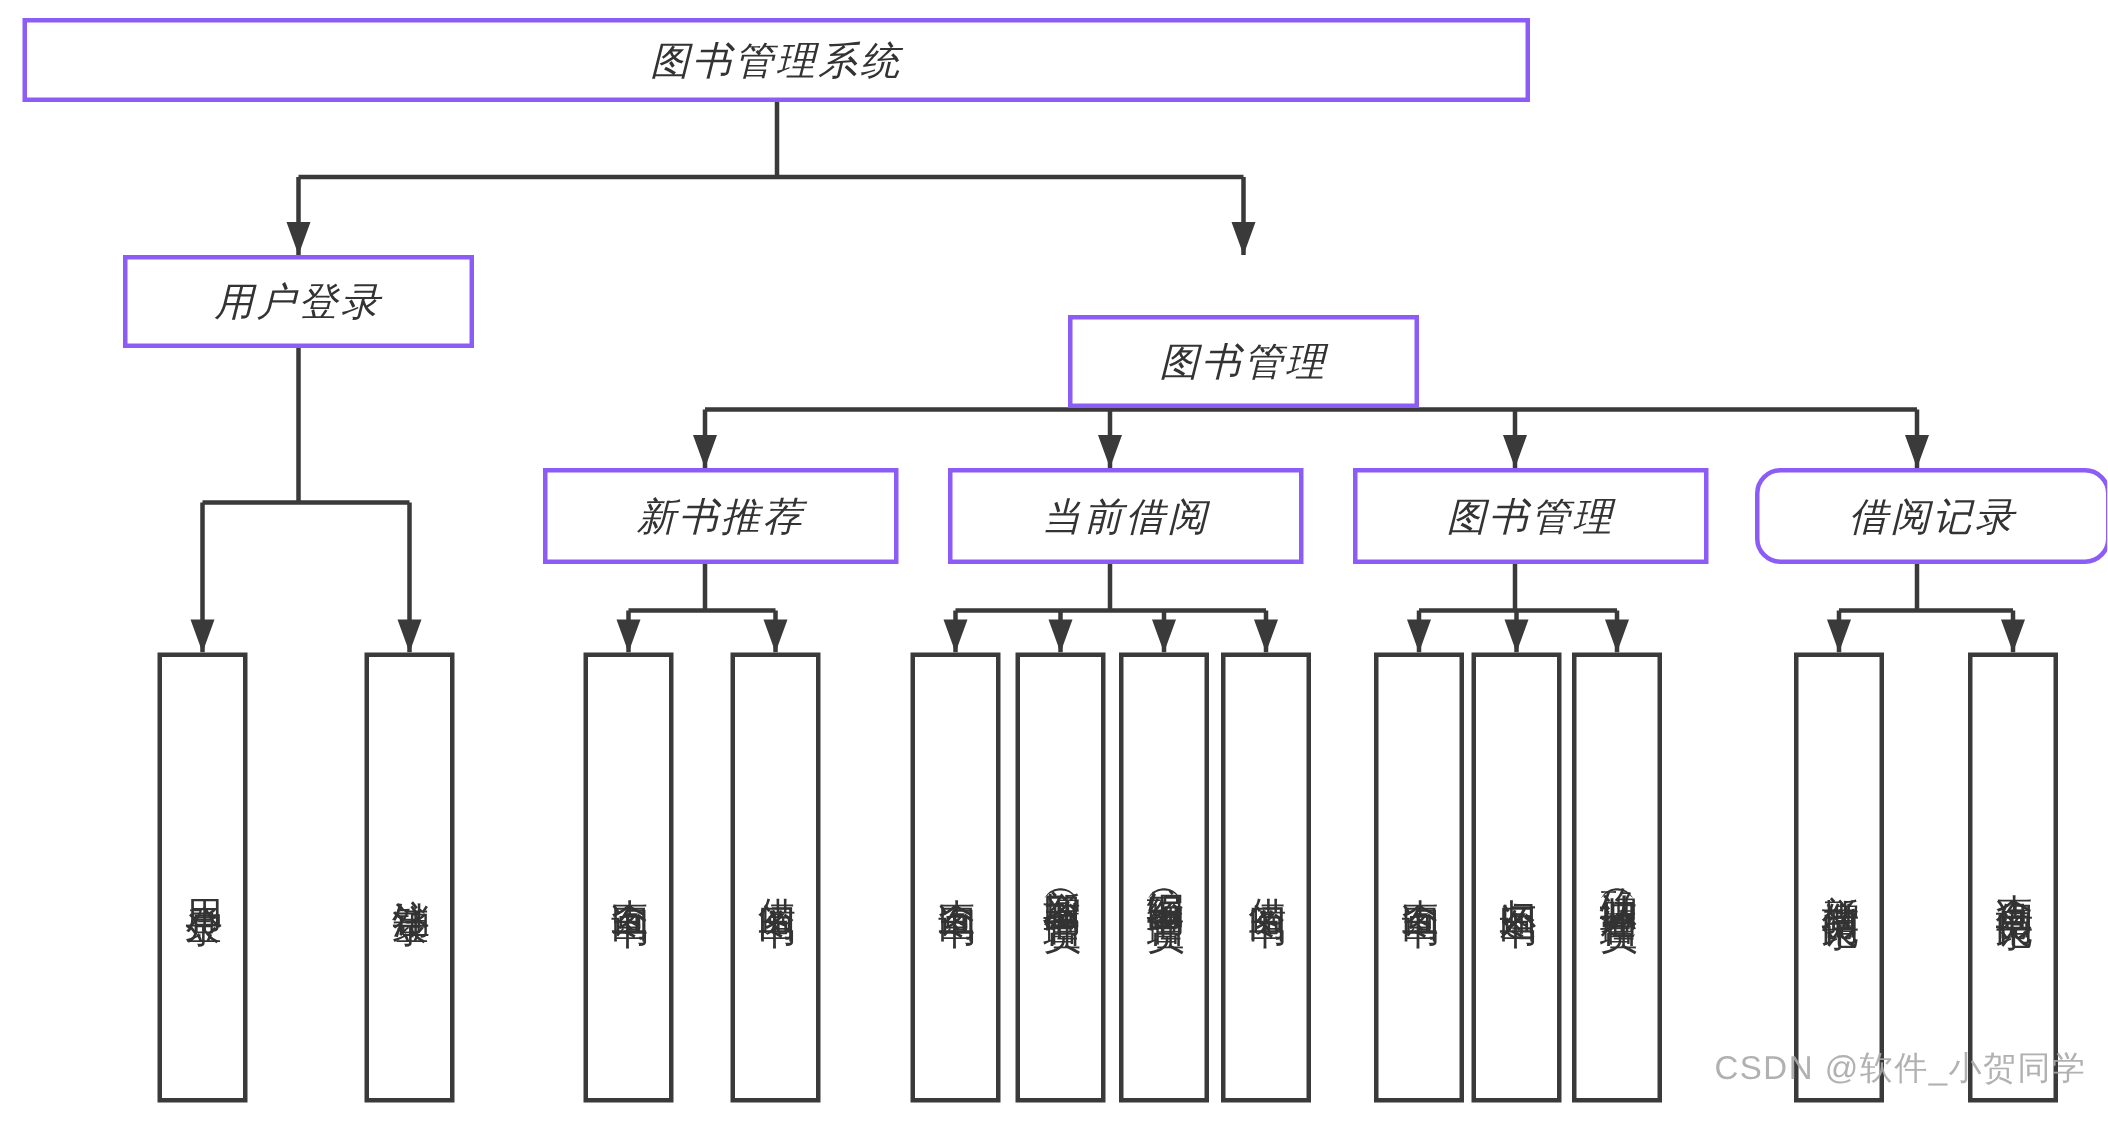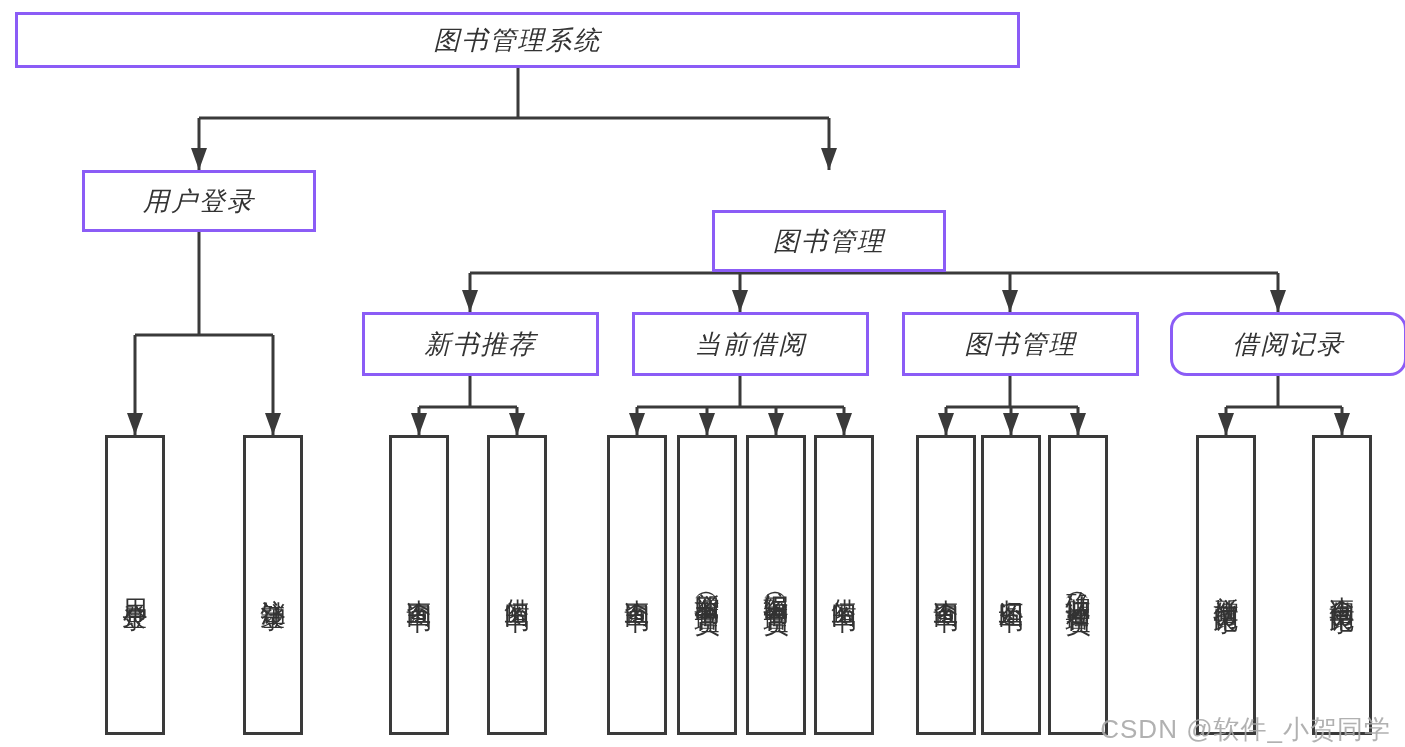--- a/index.html
+++ b/index.html
@@ -19,21 +19,21 @@
   .leaf{
     position:absolute;box-sizing:border-box;border:3px solid #3a3a3a;background:#ffffff;
     top:435px;width:60px;height:300px;
     display:flex;align-items:center;justify-content:center;
   }
   .leaf span{
     writing-mode:vertical-rl;text-orientation:mixed;
     font-size:25px;letter-spacing:3px;line-height:1;white-space:nowrap;
   }
   .watermark{
-    position:absolute;right:14px;bottom:0;font-size:26px;letter-spacing:1px;
+    position:absolute;right:14px;bottom:20px;font-size:22px;letter-spacing:1px;
     color:rgba(168,168,168,0.9);white-space:nowrap;
   }
 </style>
 </head>
 <body>
 
 <div id="stage">
 
   <svg id="wires" viewBox="0 0 1405 747" xmlns="http://www.w3.org/2000/svg">
     <g stroke="#3a3a3a" stroke-width="3" fill="none">

